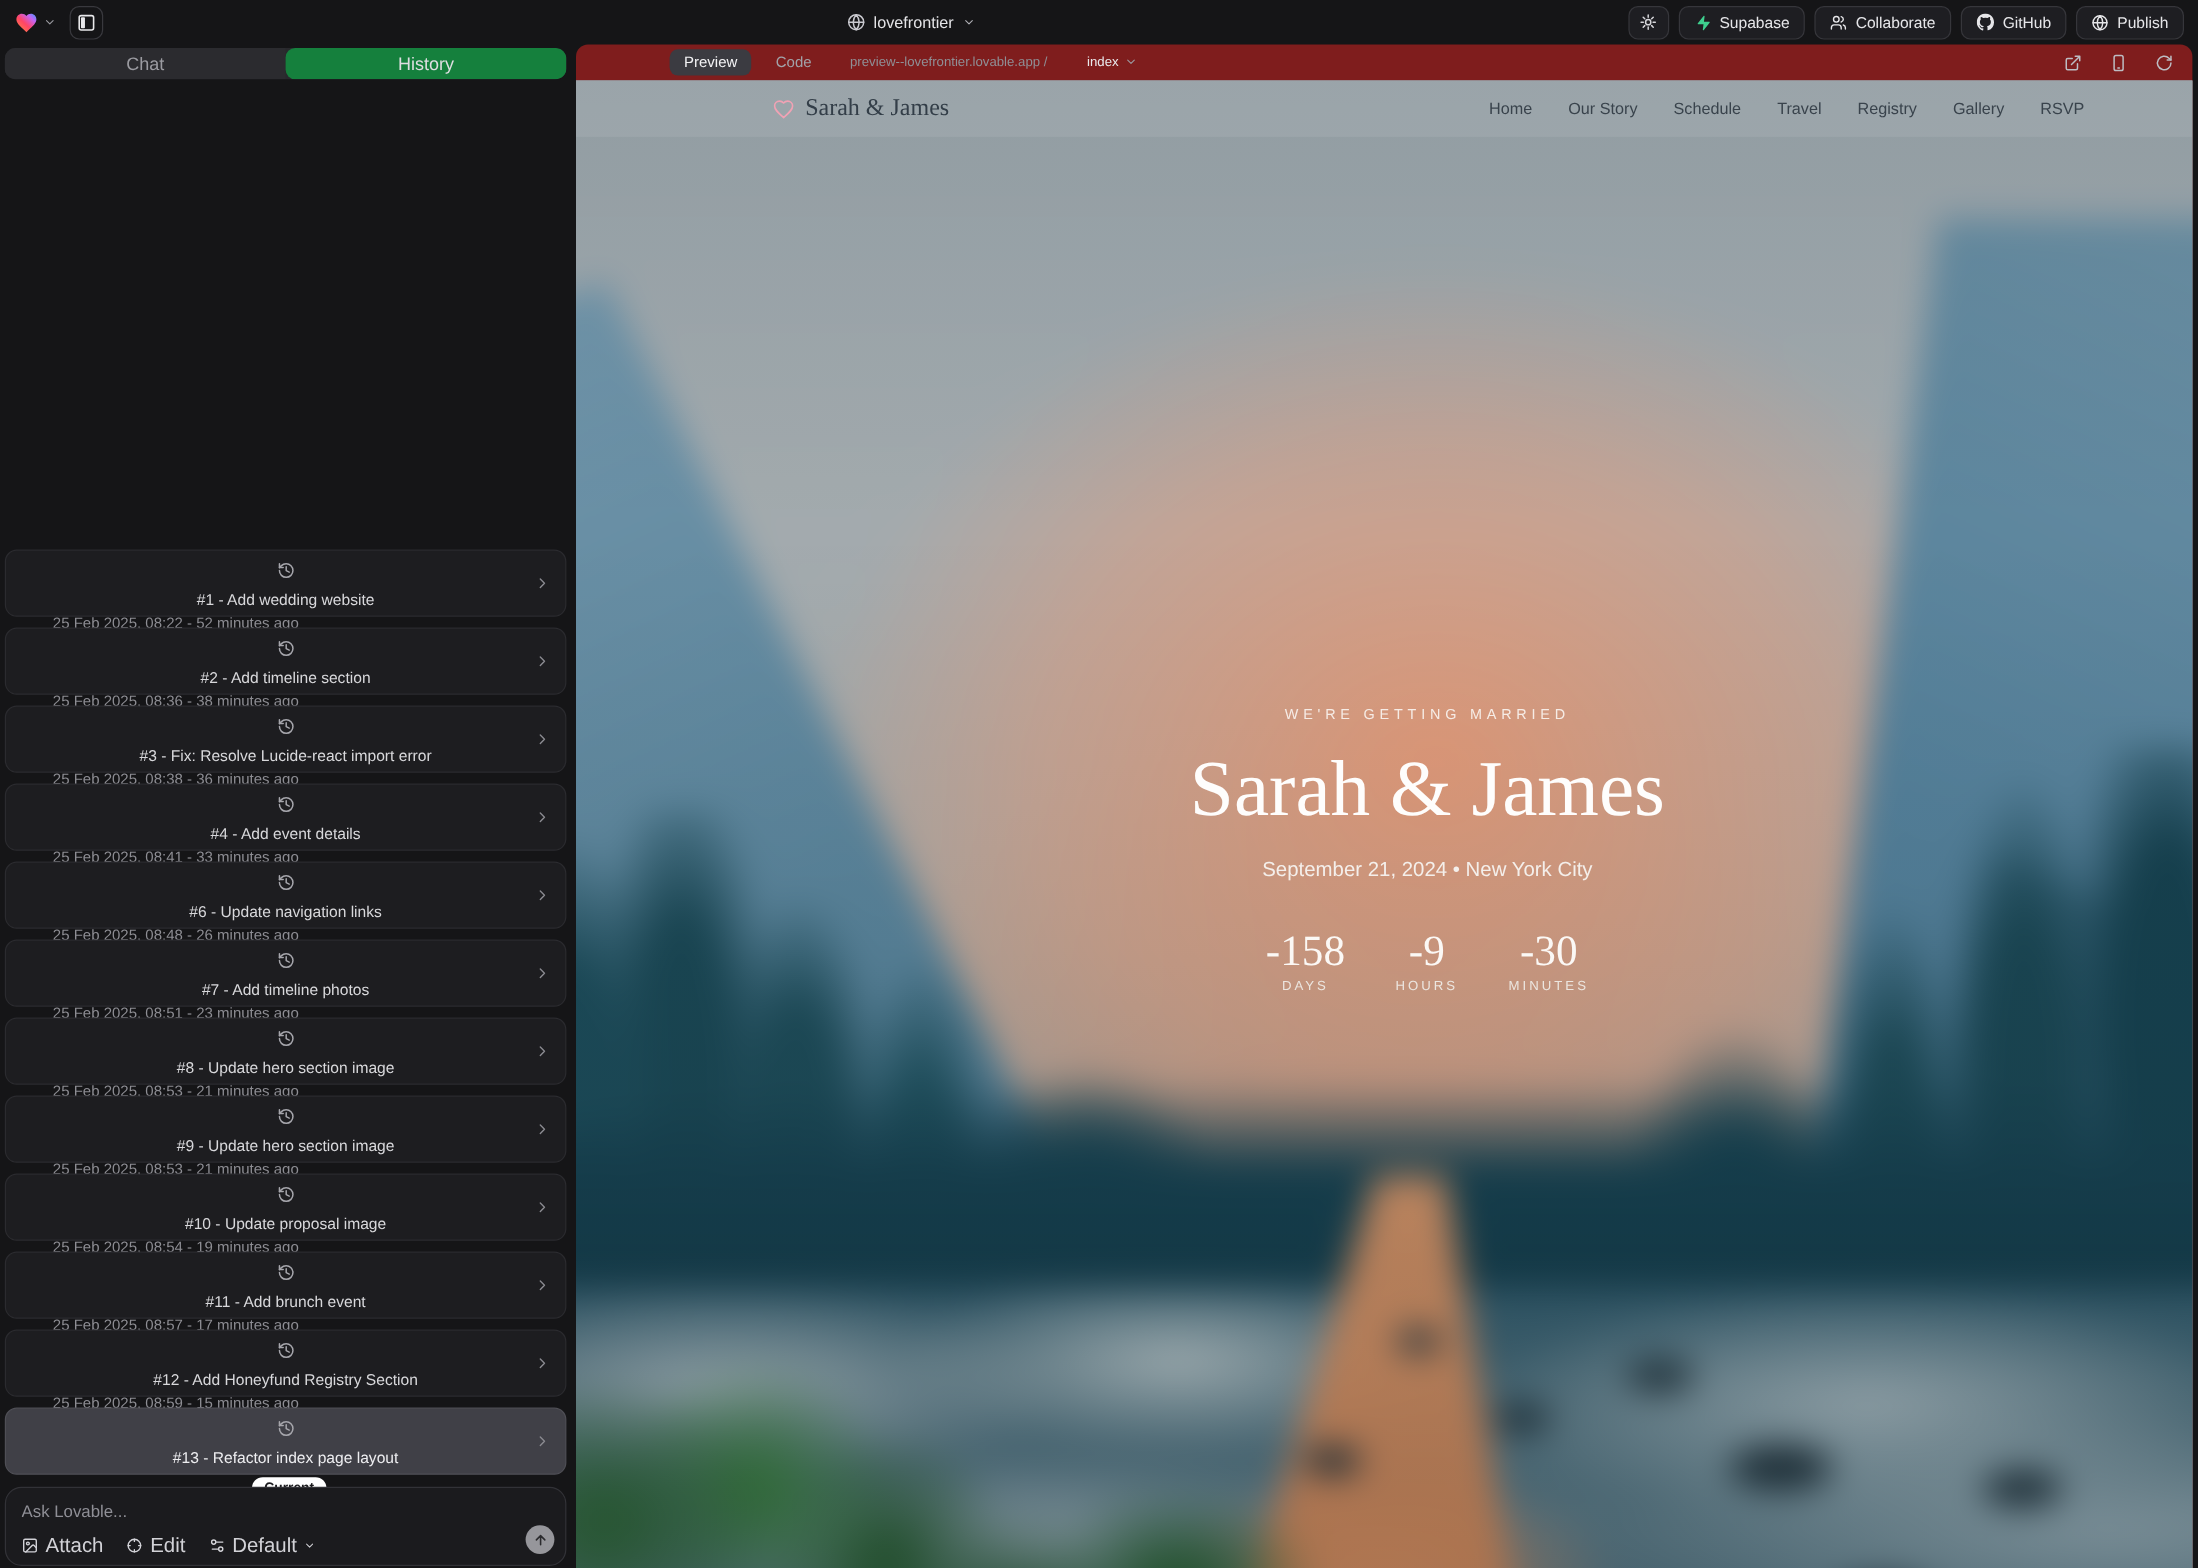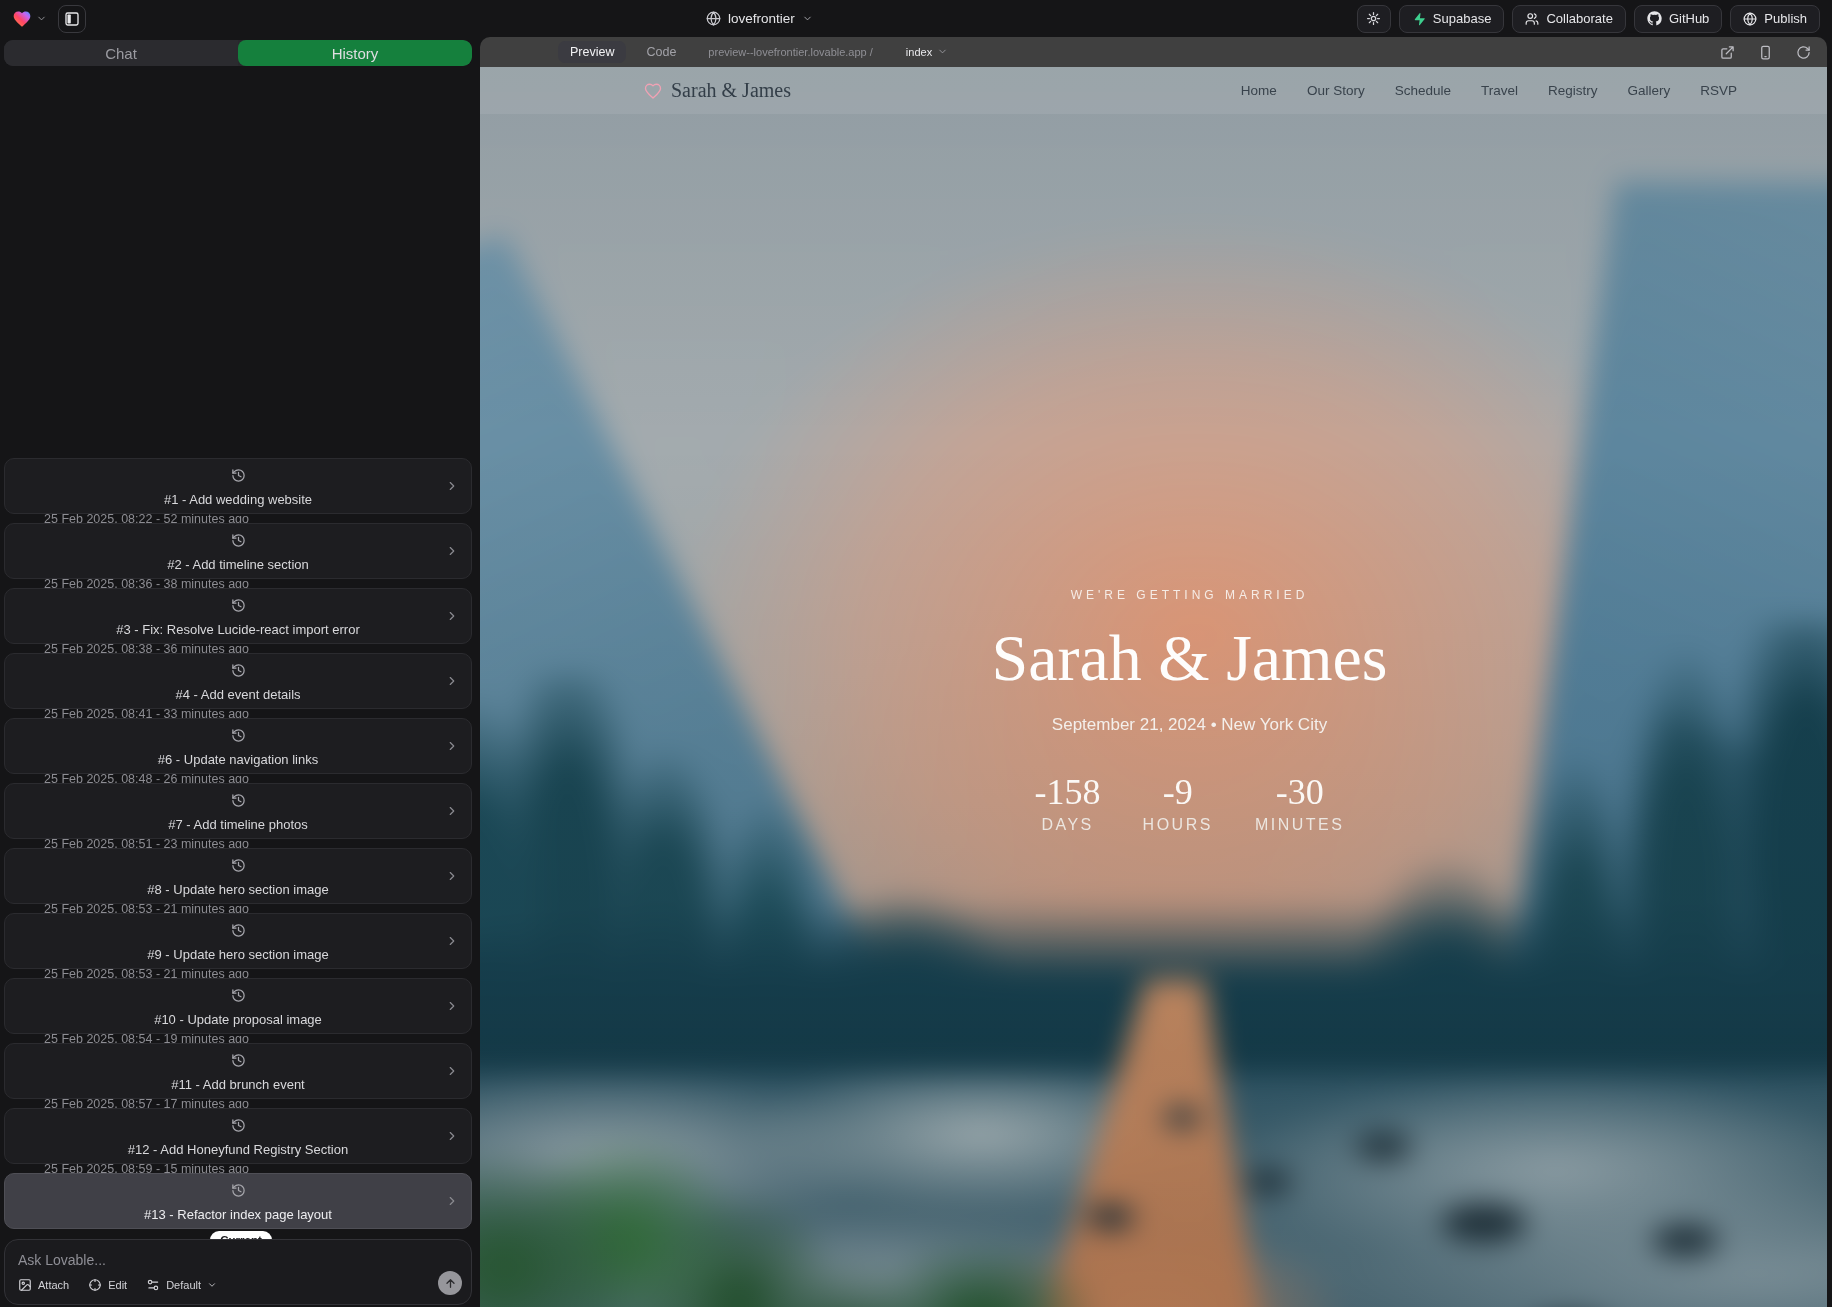--- a/index.html
+++ b/index.html
@@ -31,26 +31,26 @@
   .htitle { font-size:13px; color:#d8d8db; white-space:nowrap; }
   .hcard.current .htitle { color:#ededf0; font-weight:500; }
   .badge { background:#ffffff; color:#1b1b1e; font-size:11.5px; font-weight:600; padding:3px 10px; border-radius:999px; margin-left:6px; }
   .htime { font-size:12.5px; color:#8d8d93; margin-left:25px; margin-top:5px; }
   .hcard.current .htime { color:#b9b9bf; }
   .chev { position:absolute; right:12px; top:50%; transform:translateY(-50%); color:#8a8a90; }
 
   .composer { position:absolute; left:0; right:0; bottom:2px; height:66px; background:#1b1b1e; border:1px solid #323237; border-radius:14px; padding:11px 13px; }
   .cinput { width:90%; background:transparent; border:none; outline:none; color:#e8e8ea; font-size:14px; font-family:inherit; }
   .cinput::placeholder { color:#8f8f96; }
-  .crow { display:flex; align-items:center; gap:19px; margin-top:9px; font-size:11px; color:#d2d2d7; }
+  .crow { display:flex; align-items:center; gap:19px; margin-top:9px; font-size:17px; color:#d2d2d7; }
   .cbtn { display:flex; align-items:center; gap:6px; cursor:pointer; }
   .send { position:absolute; right:9px; bottom:9px; width:24px; height:24px; border-radius:50%; background:#96969b; color:#2b2b2e; display:flex; align-items:center; justify-content:center; cursor:pointer; }
 
   
-  .preview-panel { position:absolute; left:480px; top:37px; right:5px; bottom:0; background:#404040; border-radius:10px 10px 0 0; }
+  .preview-panel { position:absolute; left:480px; top:37px; right:5px; bottom:0; background:#7f1d1d; border-radius:10px 10px 0 0; }
   .ptoolbar { height:30px; display:flex; align-items:center; padding:0 16px 0 78px; gap:8px; }
   .ptab { font-size:12.5px; color:#a2a2a8; padding:4px 12px; border-radius:7px; cursor:pointer; }
   .ptab.active { background:#3b3b41; color:#f2f2f4; }
   .purl { font-size:11px; color:#8f8f95; display:flex; align-items:flex-start; gap:5px; margin-left:12px; cursor:pointer; }
   .purl .upage { color:#e9e9ec;margin-left:28px; }
   .purl .uchev { color:#9a9aa0; }
   .ptools { margin-left:auto; display:flex; gap:23px; color:#bdbdc3; }
   .ptools .ic { cursor:pointer; }
 
   
@@ -123,21 +123,21 @@
   .brand-heart { color:#f0a2b4; }
   .site-nav { margin-left:auto; display:flex; gap:30px; font-size:13.5px; color:#39434c; }
   .site-nav span { cursor:pointer; }
 
   .hero { position:absolute; left:36px; right:-36px; top:42%; text-align:center; z-index:4; }
   .eyebrow { font-size:12px; letter-spacing:4px; color:#f6ece6; font-weight:500; }
   .hero-title { font-family:"Liberation Serif",serif; font-size:66px; font-weight:400; color:#fefdfc; margin-top:18px; }
   .hero-date { font-size:17px; color:#f4efeb; margin-top:19px; }
   .countdown { display:flex; justify-content:center; gap:42px; margin-top:36px; color:#fbf8f5; }
   .cd-val { font-family:"Liberation Serif",serif; font-size:36px; }
-  .cd-label { font-size:16px; letter-spacing:2.5px; margin-top:3px; color:#ece6e0; }
+  .cd-label { font-size:11px; letter-spacing:2.5px; margin-top:3px; color:#ece6e0; }
 </style>
 </head>
 <body>
 
 <svg width="0" height="0" style="position:absolute" aria-hidden="true">
   <defs>
     <linearGradient id="lovg" x1="0" y1="1" x2="1" y2="0">
       <stop offset="0" stop-color="#ff8a3d"></stop>
         <stop offset=".45" stop-color="#ff4566"></stop>
       <stop offset=".75" stop-color="#c563f2"></stop>

